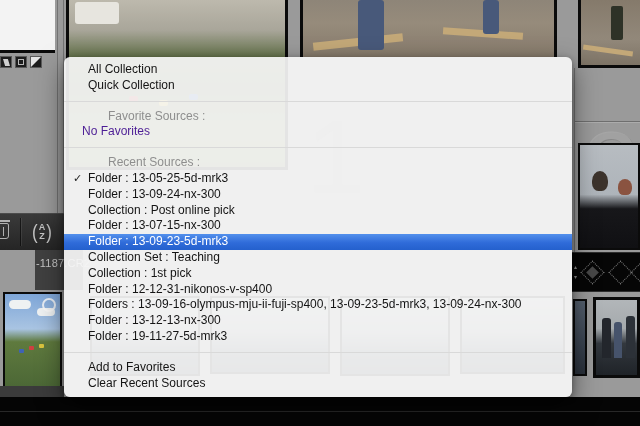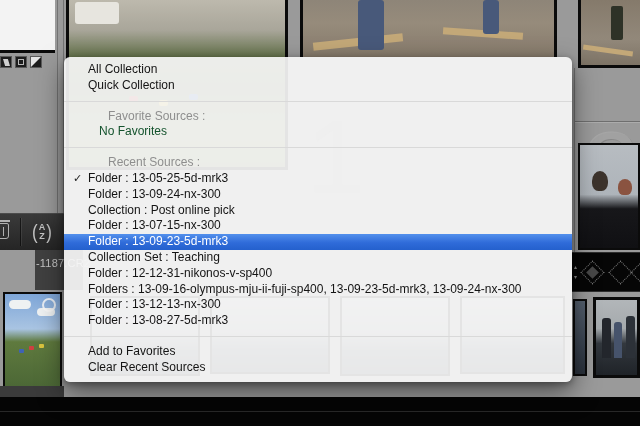--- a/index.html
+++ b/index.html
@@ -95,21 +95,21 @@
   .bottom-hairline { position:absolute; left:0; top:411px; width:640px; height:1px; background:rgba(255,255,255,0.14); }
 
   
   .menu { position:absolute; left:64px; top:57px; width:508px; background:rgba(247,247,247,0.92);
     border-radius:6px; box-shadow:0 10px 26px rgba(0,0,0,0.5), 0 2px 6px rgba(0,0,0,0.3);
     padding:5px 0 6px 0; z-index:10; }
   .mrow { position:relative; height:15.8px; line-height:15.8px; font-size:12px; color:#141414;
     padding-left:24px; padding-right:8px; white-space:nowrap; cursor:default; }
   .mrow .check { position:absolute; left:9px; top:0; font-size:11px; color:#222; }
   .mrow-header { color:#8e8e8e;margin-left:20px; }
-  .mrow-indent { padding-left:35px; color:#14532d; }
+  .mrow-indent { padding-left:18px; color:#4c1d95; }
   .mrow-highlight { background:linear-gradient(180deg,#5390ec 0%,#2f6bd9 55%,#2460cd 100%); color:#ffffff; }
   .msep { height:1px; background:#d9d9d9; margin:7px 0; }
 </style>
 </head>
 <body>
 
 <div id="stage">
 
   <div class="photo photo-white"></div>
   <div class="badges">
@@ -223,24 +223,25 @@
 
     <div class="mrow">
       <span class="check">✓</span>
       <span>Folder : 13-05-25-5d-mrk3</span>
     </div>
     <div class="mrow">Folder : 13-09-24-nx-300</div>
     <div class="mrow">Collection : Post online pick</div>
     <div class="mrow">Folder : 13-07-15-nx-300</div>
     <div class="mrow mrow-highlight">Folder : 13-09-23-5d-mrk3</div>
     <div class="mrow">Collection Set : Teaching</div>
+    <div class="mrow">Collection : 1st pick</div>
     <div class="mrow">Folder : 12-12-31-nikonos-v-sp400</div>
     <div class="mrow">Folders : 13-09-16-olympus-mju-ii-fuji-sp400, 13-09-23-5d-mrk3, 13-09-24-nx-300</div>
     <div class="mrow">Folder : 13-12-13-nx-300</div>
-    <div class="mrow">Folder : 13-08-27-5d-mrk3</div>
+    <div class="mrow">Folder : 19-11-27-5d-mrk3</div>
 
     <div class="msep"></div>
 
     <div class="mrow">Add to Favorites</div>
     <div class="mrow">Clear Recent Sources</div>
   </div>
 
 </div>
 
 </body></html>

